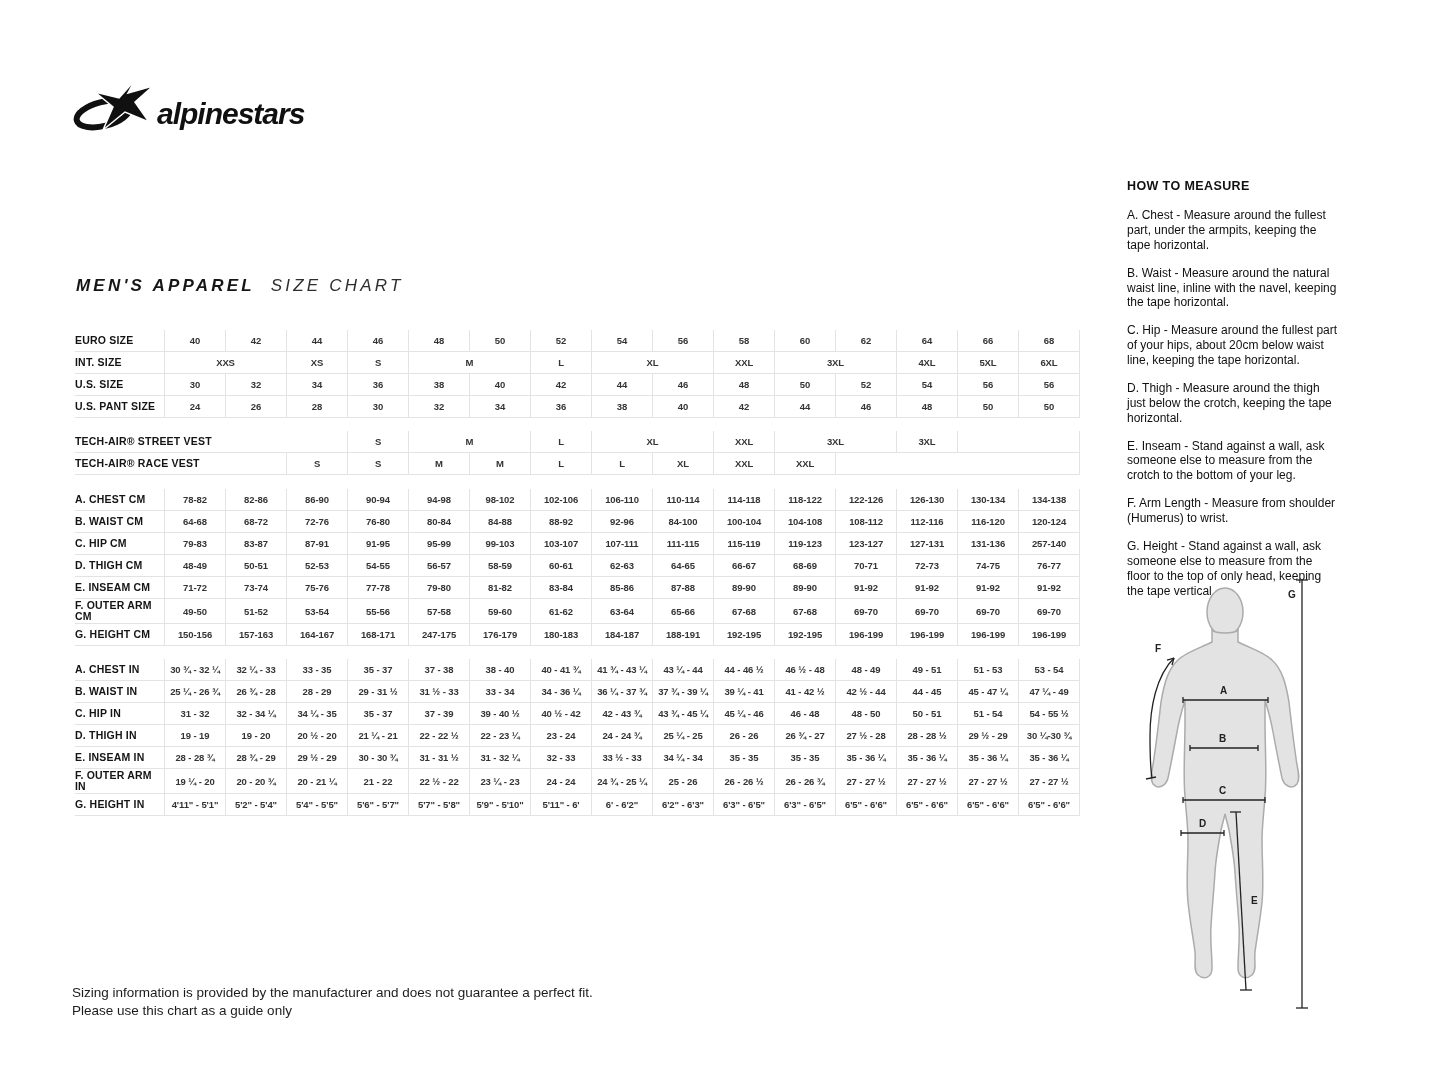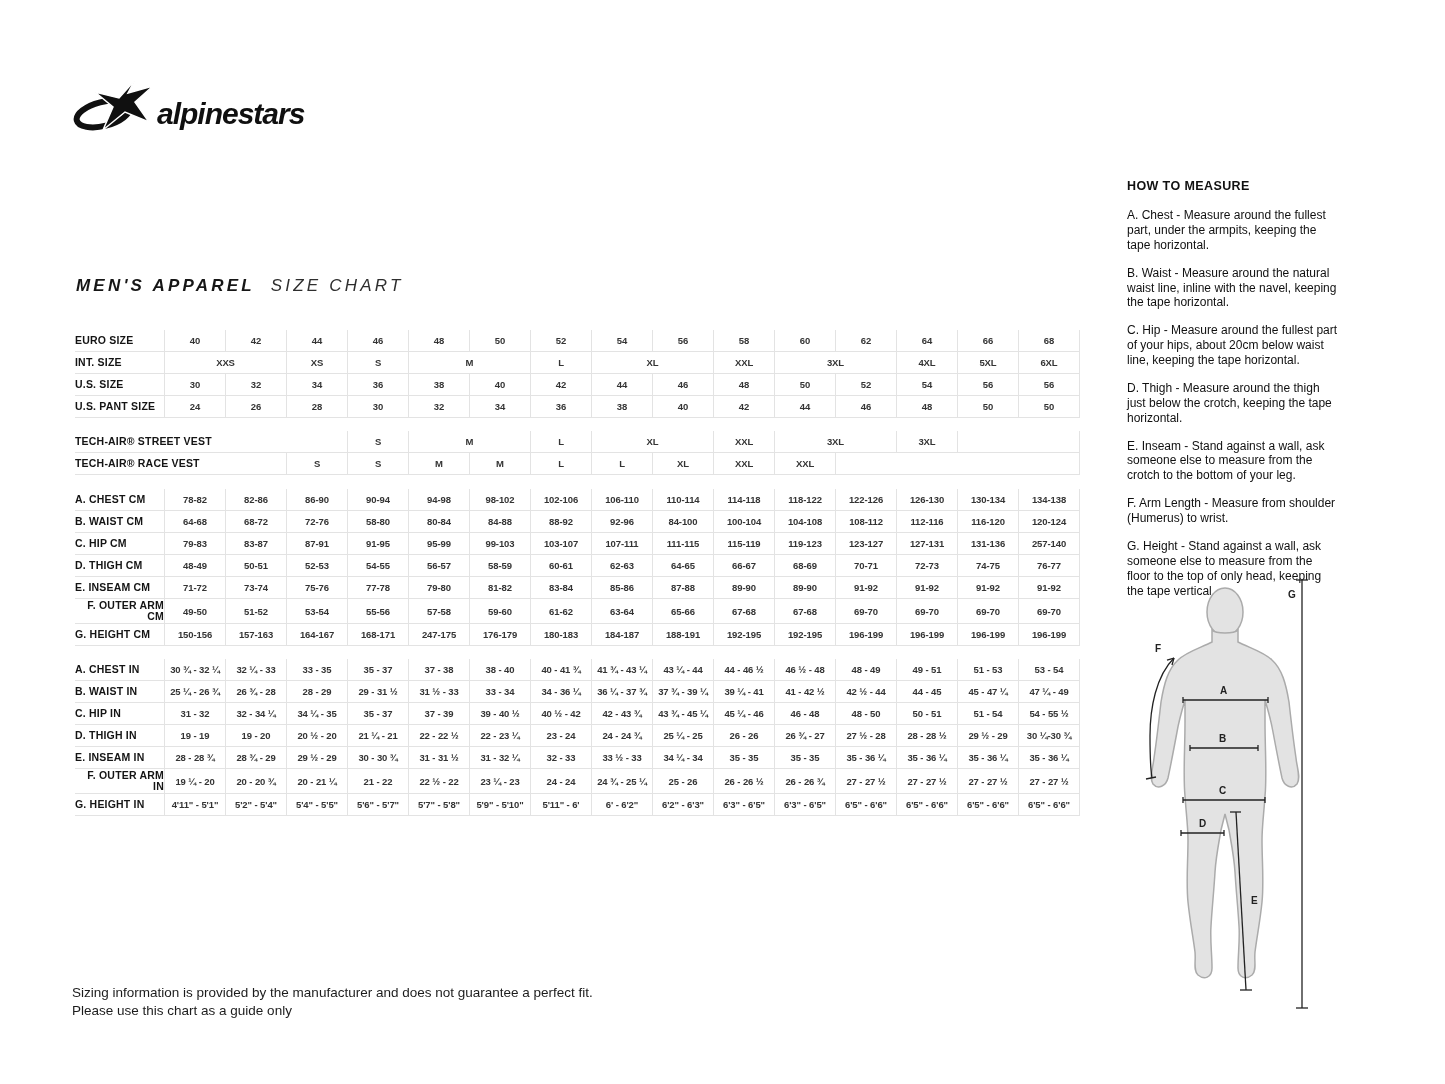--- a/index.html
+++ b/index.html
@@ -15,21 +15,21 @@
   .title-primary{font-weight:bold;color:#161616;margin-right:16px;}
   .title-secondary{font-weight:400;color:#2e2e2e;}
 
   
   .size-table{position:absolute;left:75px;top:318px;width:1005px;margin-top:12px;}
   .tgroup-header{margin-bottom:13px;}
   .tgroup-vest{margin-bottom:14px;}
   .tgroup-cm{margin-bottom:13px;}
   .srow{display:flex;align-items:stretch;height:22px;border-bottom:1px solid #e3e3e3;
         box-sizing:border-box;}
-  .srow.tall{height:25px;text-align:right;}
+  .srow.tall{height:25px;}
   .rlabel{flex:0 0 90px;width:90px;display:flex;align-items:center;font-weight:bold;
           font-size:10.5px;letter-spacing:0.2px;color:#141414;border-right:1px solid #e3e3e3;
           box-sizing:border-box;line-height:1.08;}
   .vcell{display:flex;align-items:center;justify-content:center;border-right:1px solid #e3e3e3;
          box-sizing:border-box;font-weight:bold;font-size:9.5px;color:#343434;
          letter-spacing:-0.1px;white-space:nowrap;}
 
   
   .disclaimer{position:absolute;left:72px;top:984px;font-size:13.5px;line-height:1.35;color:#1c1c1c;}
 
@@ -172,21 +172,21 @@
           <div class="vcell" style="flex: 0 0 61px; width: 61px;">122-126</div>
           <div class="vcell" style="flex: 0 0 61px; width: 61px;">126-130</div>
           <div class="vcell" style="flex: 0 0 61px; width: 61px;">130-134</div>
           <div class="vcell" style="flex: 0 0 61px; width: 61px;">134-138</div>
         </div>
         <div class="srow">
           <div class="rlabel" style="flex: 0 0 90px; width: 90px;">B. WAIST CM</div>
           <div class="vcell" style="flex: 0 0 61px; width: 61px;">64-68</div>
           <div class="vcell" style="flex: 0 0 61px; width: 61px;">68-72</div>
           <div class="vcell" style="flex: 0 0 61px; width: 61px;">72-76</div>
-          <div class="vcell" style="flex: 0 0 61px; width: 61px;">58-80</div>
+          <div class="vcell" style="flex: 0 0 61px; width: 61px;">76-80</div>
           <div class="vcell" style="flex: 0 0 61px; width: 61px;">80-84</div>
           <div class="vcell" style="flex: 0 0 61px; width: 61px;">84-88</div>
           <div class="vcell" style="flex: 0 0 61px; width: 61px;">88-92</div>
           <div class="vcell" style="flex: 0 0 61px; width: 61px;">92-96</div>
           <div class="vcell" style="flex: 0 0 61px; width: 61px;">84-100</div>
           <div class="vcell" style="flex: 0 0 61px; width: 61px;">100-104</div>
           <div class="vcell" style="flex: 0 0 61px; width: 61px;">104-108</div>
           <div class="vcell" style="flex: 0 0 61px; width: 61px;">108-112</div>
           <div class="vcell" style="flex: 0 0 61px; width: 61px;">112-116</div>
           <div class="vcell" style="flex: 0 0 61px; width: 61px;">116-120</div>

